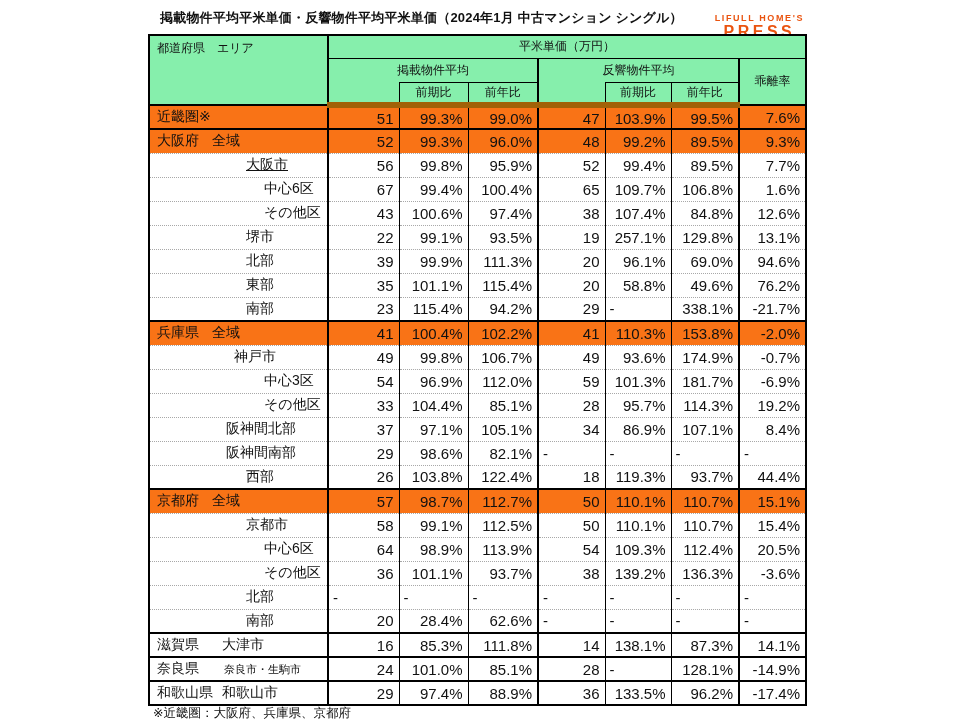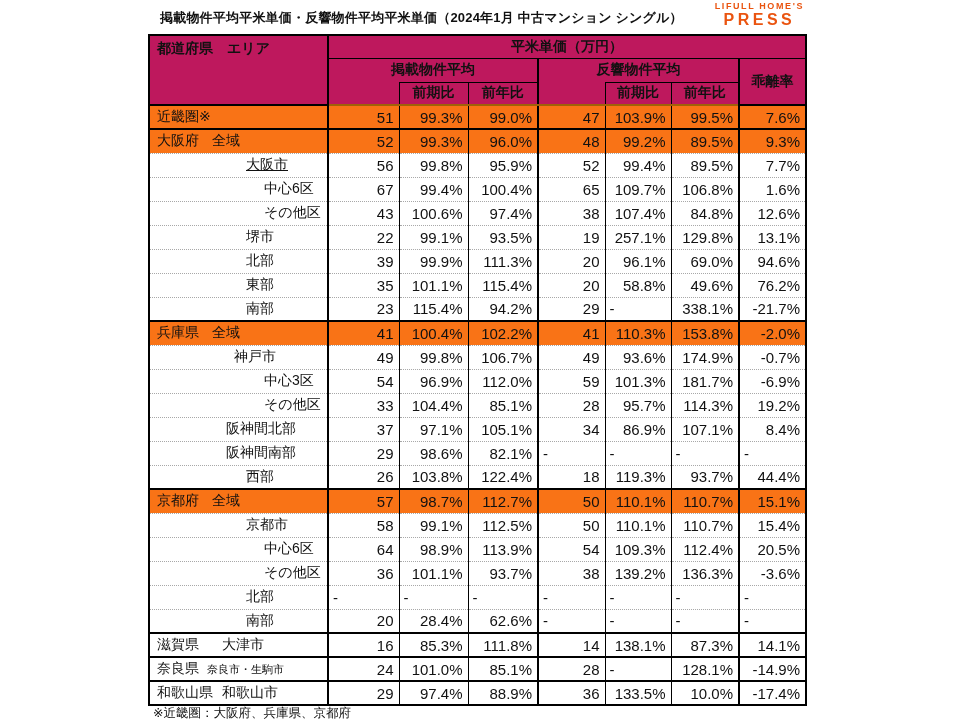--- a/index.html
+++ b/index.html
@@ -10,45 +10,45 @@
     overflow:hidden;
   }
   .report-title {
     position:absolute; left:160px; top:9px;
     font-size:13px; font-weight:bold; letter-spacing:0.2px; color:#111;
   }
   .logo {
     position:absolute; right:156px; top:2px; text-align:center; line-height:1;
     color:var(--accent,#EA5410);
   }
-  .logo-top { font-size:9px; font-weight:bold; letter-spacing:1.6px; display:block; }
+  .logo-top { font-size:9px; font-weight:bold; letter-spacing:1.6px; display:block;margin-top:12px; }
   .logo-main { font-size:16px; font-weight:bold; letter-spacing:3.5px; display:block; margin-top:1px; }
 
   table.data-table {
     position:absolute; left:148px; top:34px;
     border-collapse:collapse; table-layout:fixed; width:657px;
     font-size:15px; color:#111;
   }
   table.data-table td, table.data-table th { overflow:hidden; white-space:nowrap; }
 
   
-  .hdr { background:#be185d; font-weight:bold; font-size:14px; text-align:center; }
+  .hdr { background:#86efac; font-weight:normal; font-size:12px; text-align:center; }
   tr.hrow1 { height:23px; } tr.hrow2 { height:24px; } tr.hrow3 { height:23px; }
   .corner { text-align:left; vertical-align:top; padding:4px 0 0 7px; border-right:2px solid #000; }
   .unit-h { border-bottom:1px solid #000;margin-top:6px; }
   .grp { }
   .sub-h { border-top:1px solid #000; border-left:1px solid #000; }
   .empty-sub { }
   .kairi-h { vertical-align:top; padding-top:14px; }
   .thickL { border-left:2px solid #000 !important; }
   .thinL  { border-left:1px solid #000; }
 
   
   table.data-table { border:2px solid #000; }
-  tr.hrow3 td { border-bottom:2px solid #a16207; }
+  tr.hrow3 td { border-bottom:6px solid #a16207; }
   .kairi-h { border-bottom:2px solid #000; }
 
   
   tr.drow { height:24px; }
   tr.drow td { vertical-align:middle; }
   tr.inner > td { border-top:1px dotted #a8a8a8; }
   tr.block-start > td { border-top:2px solid #000; }
   tr.shaded { background:#f97316; }
   td.area-cell { position:relative; height:24px; }
   td.area-cell .pref { position:absolute; left:7px; top:50%; transform:translateY(-50%); font-size:14px; }
@@ -378,41 +378,41 @@
           <td class="val thinL">85.3%</td>
           <td class="val thinL">111.8%</td>
           <td class="val thickL">14</td>
           <td class="val thinL">138.1%</td>
           <td class="val thinL">87.3%</td>
           <td class="val thickL">14.1%</td>
         </tr>
         <tr class="drow block-start">
           <td class="area-cell">
             <span class="pref">奈良県</span>
-            <span class="area small" style="left: 57px;">奈良市・生駒市</span>
+            <span class="area small" style="left: 74px;">奈良市・生駒市</span>
           </td>
           <td class="val thickL">24</td>
           <td class="val thinL">101.0%</td>
           <td class="val thinL">85.1%</td>
           <td class="val thickL">28</td>
           <td class="val thinL dash">-</td>
           <td class="val thinL">128.1%</td>
           <td class="val thickL">-14.9%</td>
         </tr>
         <tr class="drow block-start">
           <td class="area-cell">
             <span class="pref">和歌山県</span>
             <span class="area" style="left: 72px;">和歌山市</span>
           </td>
           <td class="val thickL">29</td>
           <td class="val thinL">97.4%</td>
           <td class="val thinL">88.9%</td>
           <td class="val thickL">36</td>
           <td class="val thinL">133.5%</td>
-          <td class="val thinL">10.0%</td>
+          <td class="val thinL">96.2%</td>
           <td class="val thickL">-17.4%</td>
         </tr>
       </tbody>
   </table>
 
   <div class="footnote">※近畿圏：大阪府、兵庫県、京都府</div>
 
 </div>
 
 </body></html>

